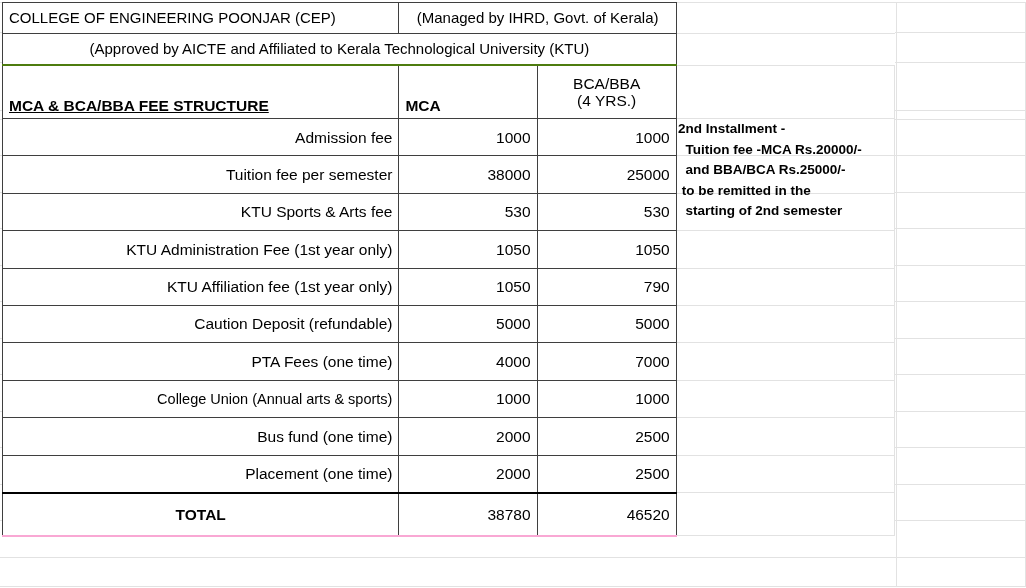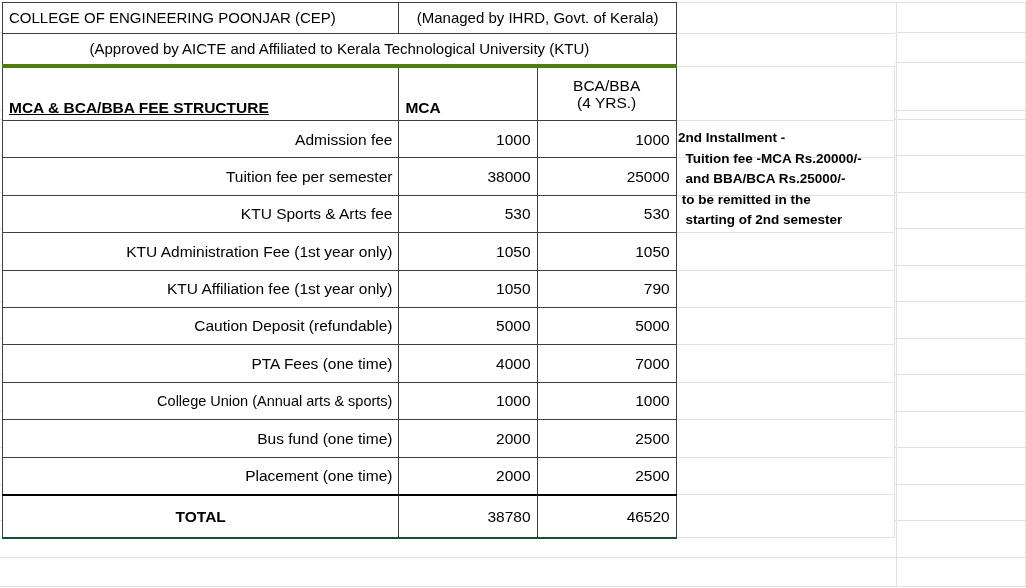--- a/index.html
+++ b/index.html
@@ -74,21 +74,21 @@
     border-right: none !important;
     border-top: 1px solid #e2e2e2 !important;
     border-bottom: 1px solid #e2e2e2 !important;
   }
 
   
   .head-row td {
     height: 48px;
     vertical-align: bottom;
     padding-bottom: 4px;
-    border-top: 4px solid #4d7c0f;
+    border-top: 2px solid #4d7c0f;
   }
   .head-struct {
     font-weight: bold;
     text-decoration: underline;
     font-size: 15.5px;
   }
   .head-mca {
     font-weight: bold;
     text-align: left;
     margin-left: 18px;
@@ -113,21 +113,21 @@
     font-size: 14.5px;
   }
   .num {
     text-align: right;
     font-size: 17px;
     padding-right: 7px;
   }
   .total-row td {
     height: 41px;
     border-top: 2px solid #000000;
-    border-bottom: 2px solid #14532d;
+    border-bottom: 2px solid #f9a8d4;
   }
   .total-lbl {
     text-align: center;
     font-weight: bold;
     font-size: 19px;
   }
   .total-num {
     text-align: right;
     font-weight: normal;
     font-size: 19px;
@@ -136,21 +136,21 @@
 
   
   .pad-cell {
     border: 1px solid #e2e2e2 !important;
   }
 
   
   .note {
     position: absolute;
     left: 678px;
-    top: 128px;
+    top: 119px;
     width: 300px;
     font-size: 13.5px;
     font-weight: bold;
     line-height: 1.52;
     white-space: pre;
     color: #000000;
     background: transparent;
   }
 </style>
 </head>

